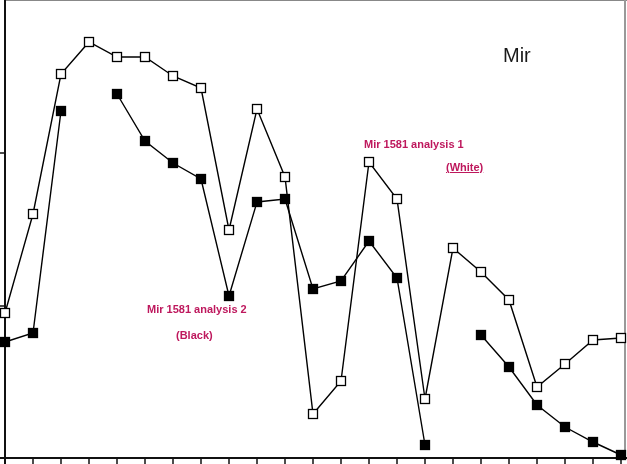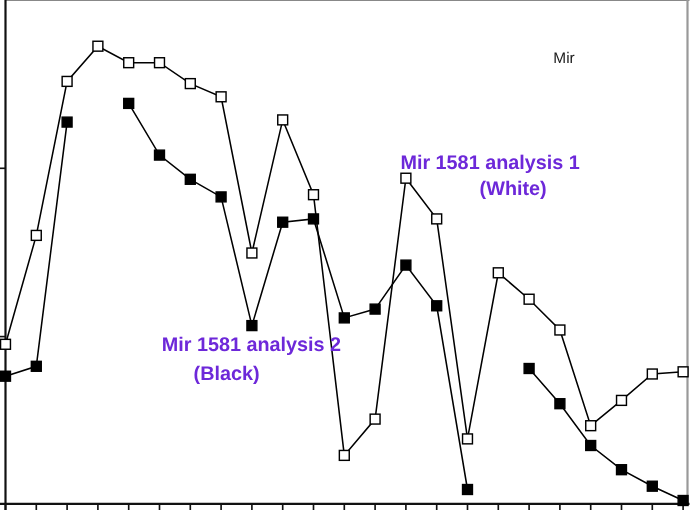--- a/index.html
+++ b/index.html
@@ -1,19 +1,19 @@
 <!DOCTYPE html>
 <html><head>
 <meta charset="utf-8">
 <style>
   html, body { margin: 0; padding: 0; background: #ffffff; }
   body { width: 627px; height: 464px; overflow: hidden; position: relative; font-family: "Liberation Sans", sans-serif; }
   #chart { position: absolute; left: 0; top: 0; width: 627px; height: 464px; }
-  .label { position: absolute; color: #6d28d9; font-weight: bold; font-size: 18px; white-space: nowrap; }
-  .title { position: absolute; font-size: 14px; color: #1a1a1a; }
+  .label { position: absolute; color: #be185d; font-weight: bold; font-size: 11px; white-space: nowrap; }
+  .title { position: absolute; font-size: 20px; color: #1a1a1a; }
 </style>
 </head>
 <body>
 
 <svg id="chart" xmlns="http://www.w3.org/2000/svg" width="627" height="464" viewBox="0 0 627 464">
   <g id="frame">
     <line x1="5" y1="0" x2="627" y2="0" stroke="#888" stroke-width="2"></line>
     <line x1="625" y1="0" x2="625" y2="458" stroke="#999" stroke-width="2"></line>
     <line x1="5" y1="0" x2="5" y2="464" stroke="#111" stroke-width="2"></line>
     <line x1="0" y1="458" x2="627" y2="458" stroke="#111" stroke-width="2"></line>
@@ -95,16 +95,16 @@
       <rect x="532.5" y="400.5" width="9" height="9" fill="#000" stroke="#000" stroke-width="1.3"></rect>
       <rect x="560.5" y="422.5" width="9" height="9" fill="#000" stroke="#000" stroke-width="1.3"></rect>
       <rect x="588.5" y="437.5" width="9" height="9" fill="#000" stroke="#000" stroke-width="1.3"></rect>
       <rect x="616.5" y="450.5" width="9" height="9" fill="#000" stroke="#000" stroke-width="1.3"></rect>
     </g>
 </svg>
 
 <div class="title" style="left:503px; top:44px;">Mir</div>
 
 <div class="label" style="left:364px; top:138px;">Mir 1581 analysis 1</div>
-<div class="label" style="left:436px; top:161px;">(White)</div>
+<div class="label" style="left:446px; top:161px;text-decoration:underline;">(White)</div>
 
 <div class="label" style="left:100px; top:303px;margin-left:47px;">Mir 1581 analysis 2</div>
 <div class="label" style="left:176px; top:329px;">(Black)</div>
 
 </body></html>

